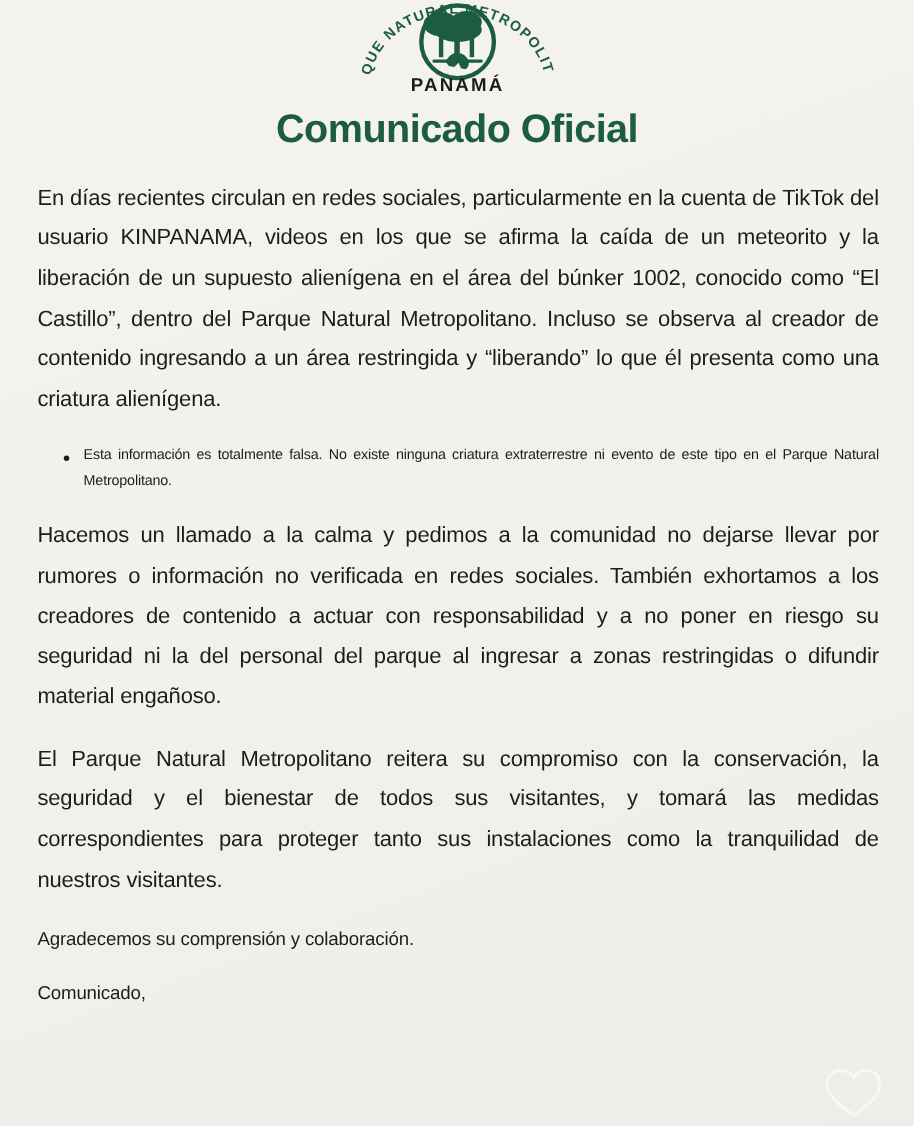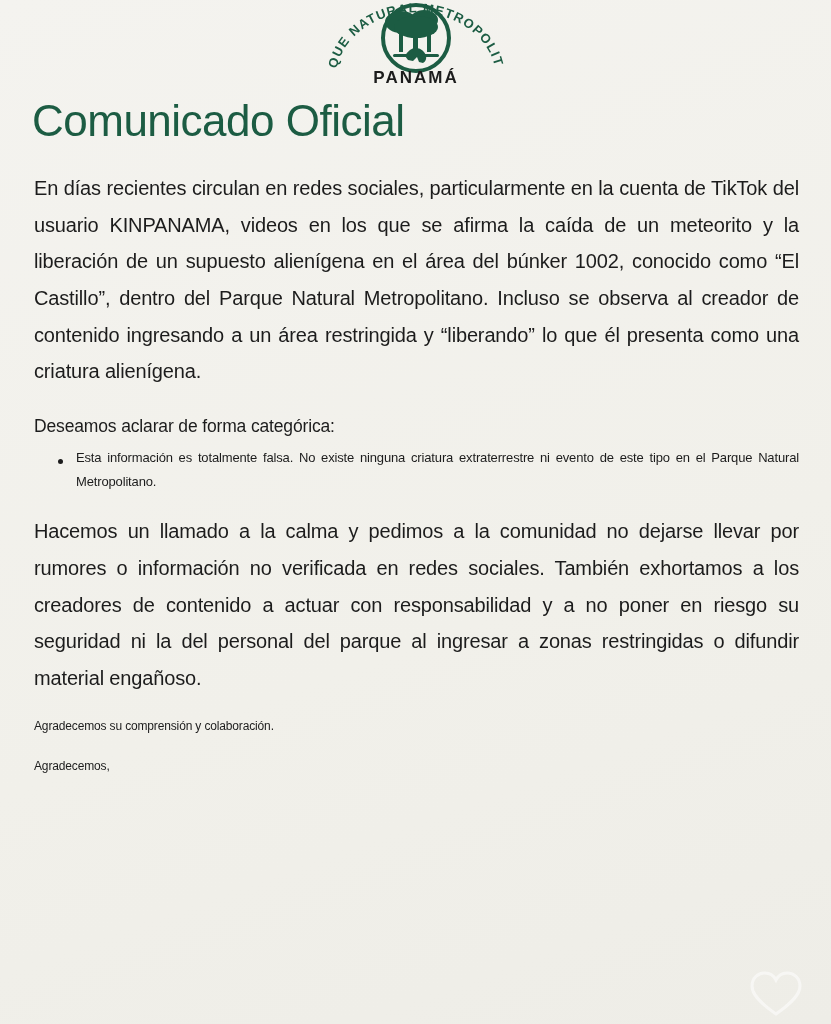--- a/index.html
+++ b/index.html
@@ -35,22 +35,23 @@
   .logo {
     position: relative;
     width: 190px;
     height: 92px;
     margin-top: -6px;
   }
   .logo svg { display: block; }
 
   
   .title {
-    font-size: 44px;
-    font-weight: normal;
+    text-align: center;
+    font-size: 36px;
+    font-weight: bold;
     color: #1c5c43;
     letter-spacing: -0.5px;
     margin: 6px 0 26px 0;
     line-height: 1.05;
   }
 
   
   .salutation {
     font-size: 17.5px;
     font-weight: bold;
@@ -93,21 +94,21 @@
     content: "";
     position: absolute;
     left: 2px;
     top: 13px;
     width: 5px;
     height: 5px;
     border-radius: 50%;
     background: #1c1c1c;
   }
   .sign-block {
-    font-size: 12px;
+    font-size: 17px;
     line-height: 1.83;
     color: #1c1c1c;
     margin: 0 0 0 2px;
     letter-spacing: -0.15px;
   }
   .sign-block .closing { margin-bottom: 18px; }
   .sign-block .regards { margin-bottom: 18px; }
 
   
   .heart-wm {
@@ -152,32 +153,32 @@
         <text x="95" y="89" text-anchor="middle" font-family="Liberation Sans, sans-serif" font-size="17" font-weight="bold" fill="#1c1c1c" letter-spacing="2">PANAMÁ</text>
       </svg>
     </div>
   </div>
 
   <h1 class="title">Comunicado Oficial</h1>
 
 
   <p class="para">En días recientes circulan en redes sociales, particularmente en la cuenta de TikTok del usuario KINPANAMA, videos en los que se afirma la caída de un meteorito y la liberación de un supuesto alienígena en el área del búnker 1002, conocido como “El Castillo”, dentro del Parque Natural Metropolitano. Incluso se observa al creador de contenido ingresando a un área restringida y “liberando” lo que él presenta como una criatura alienígena.</p>
 
-  <div class="lead-line">Deseamos aclarar de forma categórica:</div>
 
   <ul class="points">
     <li>Esta información es totalmente falsa. No existe ninguna criatura extraterrestre ni evento de este tipo en el Parque Natural Metropolitano.</li>
   </ul>
 
   <p class="para">Hacemos un llamado a la calma y pedimos a la comunidad no dejarse llevar por rumores o información no verificada en redes sociales. También exhortamos a los creadores de contenido a actuar con responsabilidad y a no poner en riesgo su seguridad ni la del personal del parque al ingresar a zonas restringidas o difundir material engañoso.</p>
 
+  <p class="para">El Parque Natural Metropolitano reitera su compromiso con la conservación, la seguridad y el bienestar de todos sus visitantes, y tomará las medidas correspondientes para proteger tanto sus instalaciones como la tranquilidad de nuestros visitantes.</p>
 
   <div class="sign-block">
     <div class="closing">Agradecemos su comprensión y colaboración.</div>
-    <div class="regards">Agradecemos,</div>
+    <div class="regards">Comunicado,</div>
 
   </div>
 
   <div class="heart-wm">
     <svg width="54" height="48" viewBox="0 0 54 48" aria-hidden="true">
       <path d="M27 44 C 10 32, 3 24, 3 16 C 3 8, 9 3, 16 3 C 21 3, 25 6, 27 10 C 29 6, 33 3, 38 3 C 45 3, 51 8, 51 16 C 51 24, 44 32, 27 44 Z" fill="none" stroke="#ffffff" stroke-width="3"></path>
     </svg>
   </div>
 
 </div>

